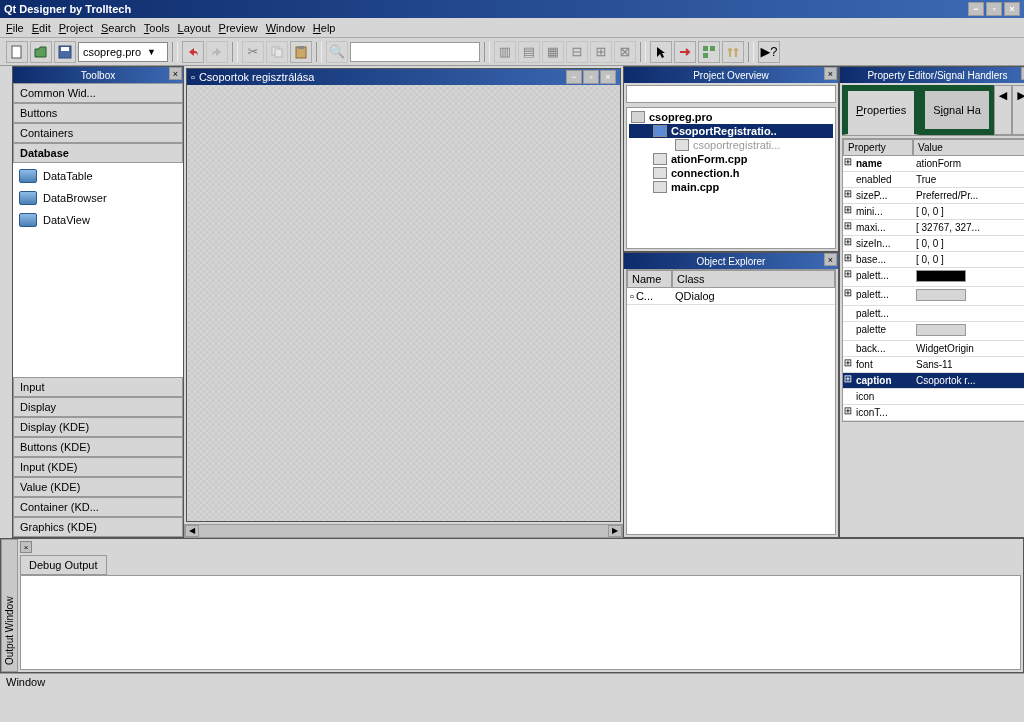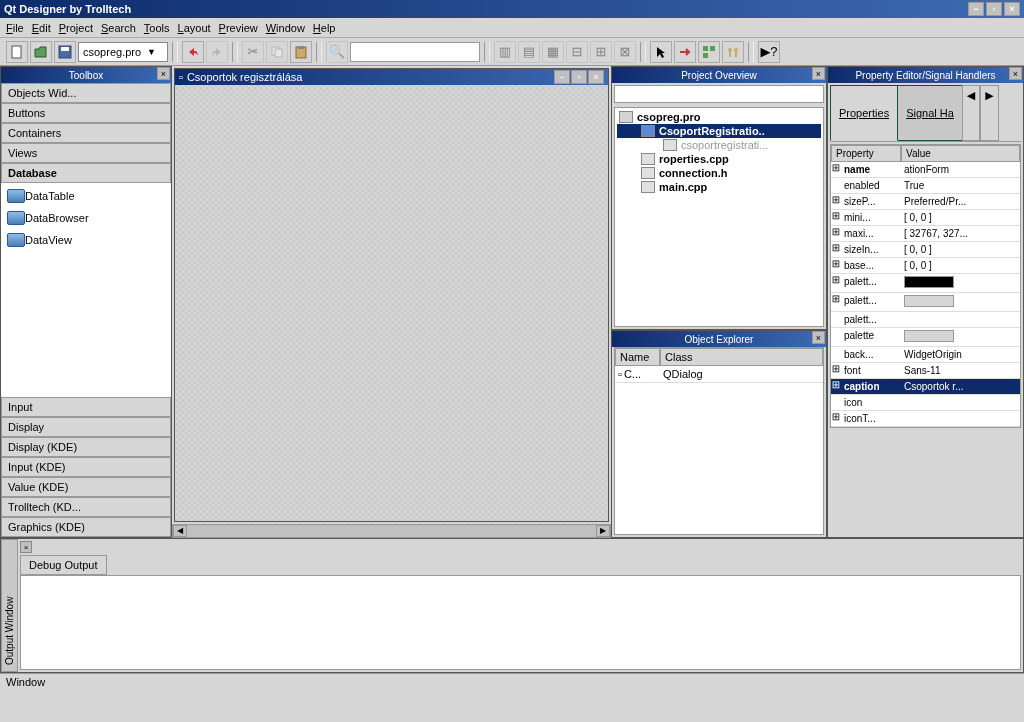--- a/index.html
+++ b/index.html
@@ -8,49 +8,49 @@
 .titlebar-controls { margin-left: auto; display: flex; gap: 2px; }
 .titlebar-btn { width: 16px; height: 14px; border: 1px solid #999; background: #c0c0c0; font-size: 9px; display: flex; align-items: center; justify-content: center; cursor: pointer; }
 .menubar { height: 20px; background: #d6d6d6; display: flex; align-items: center; padding: 0 6px; gap: 8px; border-bottom: 1px solid #aaa; }
 .menu-item { cursor: pointer; }
 .menu-item u { text-decoration: underline; }
 .toolbar { height: 28px; background: #d6d6d6; display: flex; align-items: center; padding: 2px 6px; gap: 2px; border-bottom: 1px solid #999; }
 .tb-btn { width: 22px; height: 22px; border: 1px solid #aaa; background: #d6d6d6; display: flex; align-items: center; justify-content: center; cursor: pointer; font-size: 13px; }
 .tb-sep { width: 6px; height: 20px; border-left: 1px solid #999; border-right: 1px solid #eee; margin: 0 2px; }
 .project-combo { height: 20px; border: 1px solid #888; background: white; padding: 0 4px; display: flex; align-items: center; min-width: 90px; }
 .combo-arrow { margin-left: 6px; font-size: 9px; }
-.body-row { display: flex; height: 472px; }
+.body-row { display: flex; height: 472px; margin-left: 12px; }
 .rightcol { display: flex; flex-direction: column; width: 197px; flex-shrink: 0; }
 .midcol1 { width: 439px; flex-shrink: 0; display: flex; flex-direction: column; }
 .midcol2 { width: 216px; flex-shrink: 0; display: flex; flex-direction: column; }
 .panel { border: 1px solid #555; background: #d6d6d6; display: flex; flex-direction: column; }
 .panel-title { height: 16px; background: linear-gradient(to right, #0d2b6b, #3d6bb5); color: white; font-size: 10px; display: flex; align-items: center; justify-content: center; position: relative; }
 .panel-close { position: absolute; right: 1px; top: 0; width: 13px; height: 13px; border: 1px solid #999; background: #c0c0c0; font-size: 9px; display: flex; align-items: center; justify-content: center; cursor: pointer; color: black; }
 .toolbox { width: 172px; flex-shrink: 0; }
 .toolbox-section { border: 1px solid #999; background: #d6d6d6; padding: 3px 6px; cursor: pointer; }
 .toolbox-section.bold { font-weight: bold; }
 .toolbox-items { background: white; padding: 2px 0; }
-.toolbox-item { display: flex; align-items: center; padding: 4px 6px; cursor: pointer; }
+.toolbox-item { display: flex; align-items: center; padding: 4px 6px; gap: 6px; cursor: pointer; }
 .tb-icon { width: 18px; height: 14px; background: linear-gradient(to bottom, #8fbce8, #4a7fb5); border: 1px solid #2a5a8a; border-radius: 2px; flex-shrink: 0; }
 .design-window { border: 1px solid #555; margin: 2px; flex: 1; display: flex; flex-direction: column; }
 .design-titlebar { height: 16px; background: linear-gradient(to right, #0d2b6b, #3d6bb5); color: white; display: flex; align-items: center; padding: 0 4px; font-size: 11px; }
 .design-controls { margin-left: auto; display: flex; gap: 1px; }
 .design-canvas { flex: 1; background: repeating-conic-gradient(#d6d6d6 0% 25%, #cacaca 0% 50%) 50% / 6px 6px; }
 .scroll-h { height: 14px; background: #d6d6d6; border: 1px solid #999; display: flex; }
 .scroll-arrow { width: 14px; background: #c0c0c0; border: 1px solid #999; text-align: center; font-size: 8px; cursor: pointer; }
 .scroll-thumb { flex: 1; background: #c0c0c0; }
 .tree { background: white; flex: 1; overflow: auto; border: 1px solid #999; margin: 2px; padding: 2px; }
 .tree-row { display: flex; align-items: center; padding: 1px 2px; gap: 4px; cursor: pointer; }
 .tree-row.selected { background: #0d2b6b; color: white; }
 .tree-icon { width: 14px; height: 12px; background: #e0e0e0; border: 1px solid #888; flex-shrink: 0; }
 .tree-icon.folder { background: #d4d4d4; }
 .tree-icon.form { background: #5b8bd4; }
 .tree-indent { width: 18px; flex-shrink: 0; }
 .tabs { display: flex; border-bottom: 1px solid #999; margin: 2px 2px 0 2px; }
-.tab { padding: 21px 8px; border: 1px solid #14532d; background: #c8c8c8; cursor: pointer; margin-right: -1px; text-decoration: underline; }
+.tab { padding: 13px 8px; border: 6px solid #14532d; background: #c8c8c8; cursor: pointer; margin-right: -1px; }
 .tab.active { background: #d6d6d6; border-bottom: 1px solid #d6d6d6; position: relative; z-index: 1; }
 .tab-arrow { padding: 3px 4px; border: 1px solid #999; background: #d6d6d6; cursor: pointer; }
 .prop-table { border: 1px solid #999; margin: 2px; background: white; font-size: 10px; }
 .prop-header { display: flex; background: #d6d6d6; }
 .prop-header-cell { border: 1px solid #999; padding: 2px 4px; font-weight: normal; }
 .prop-row { display: flex; border-bottom: 1px solid #ddd; }
 .prop-cell { padding: 2px 3px; overflow: hidden; white-space: nowrap; text-overflow: ellipsis; }
 .prop-row.selected { background: #0d2b6b; color: white; }
 .prop-exp { width: 10px; text-align: center; flex-shrink: 0; }
 .color-swatch { display: inline-block; width: 50px; height: 12px; border: 1px solid #999; }
@@ -175,45 +175,45 @@
   <div class="tb-btn">▶?</div>
 </div>
 
 <div class="body-row">
 
   <div class="panel toolbox">
     <div class="panel-title">
         <span>Toolbox</span>
         <div class="panel-close">×</div>
       </div>
-    <div class="toolbox-section">Objects Wid...</div>
+    <div class="toolbox-section">Common Wid...</div>
     <div class="toolbox-section">Buttons</div>
     <div class="toolbox-section">Containers</div>
-    <div class="toolbox-section">Views</div>
     <div class="toolbox-section bold">Database</div>
     <div class="toolbox-items" style="flex:1">
       <div class="toolbox-item">
           <div class="tb-icon"></div>
           <span>DataTable</span>
         </div>
       <div class="toolbox-item">
           <div class="tb-icon"></div>
           <span>DataBrowser</span>
         </div>
       <div class="toolbox-item">
           <div class="tb-icon"></div>
           <span>DataView</span>
         </div>
     </div>
     <div class="toolbox-section">Input</div>
     <div class="toolbox-section">Display</div>
     <div class="toolbox-section">Display (KDE)</div>
+    <div class="toolbox-section">Buttons (KDE)</div>
     <div class="toolbox-section">Input (KDE)</div>
     <div class="toolbox-section">Value (KDE)</div>
-    <div class="toolbox-section">Trolltech (KD...</div>
+    <div class="toolbox-section">Container (KD...</div>
     <div class="toolbox-section">Graphics (KDE)</div>
   </div>
 
   <div class="midcol1">
     <div class="design-window">
       <div class="design-titlebar">
         <span style="margin-right:4px">▫</span>
         <span>Csoportok regisztrálása</span>
         <div class="design-controls">
           <div class="titlebar-btn">−</div>
@@ -224,21 +224,21 @@
       <div class="design-canvas"></div>
     </div>
     <div class="scroll-h">
       <div class="scroll-arrow">◀</div>
         <div class="scroll-thumb"></div>
         <div class="scroll-arrow">▶</div>
     </div>
   </div>
 
   <div class="midcol2">
-    <div class="panel" style="height:264px">
+    <div class="panel" style="height:186px">
       <div class="panel-title">
           <span>Project Overview</span>
           <div class="panel-close">×</div>
         </div>
       <div style="height:18px;border:1px solid #999;margin:2px;background:white"></div>
       <div class="tree">
         <div class="tree-row">
             <div class="tree-icon folder"></div>
             <b>csopreg.pro</b>
           </div>
@@ -249,21 +249,21 @@
           </div>
         <div class="tree-row">
             <span class="tree-indent"></span>
             <span class="tree-indent"></span>
             <div class="tree-icon"></div>
             <span class="grayed">csoportregistrati...</span>
           </div>
         <div class="tree-row">
             <span class="tree-indent"></span>
             <div class="tree-icon"></div>
-            <b>roperties.cpp</b>
+            <b>ationForm.cpp</b>
           </div>
         <div class="tree-row">
             <span class="tree-indent"></span>
             <div class="tree-icon"></div>
             <b>connection.h</b>
           </div>
         <div class="tree-row">
             <span class="tree-indent"></span>
             <div class="tree-icon"></div>
             <b>main.cpp</b>

